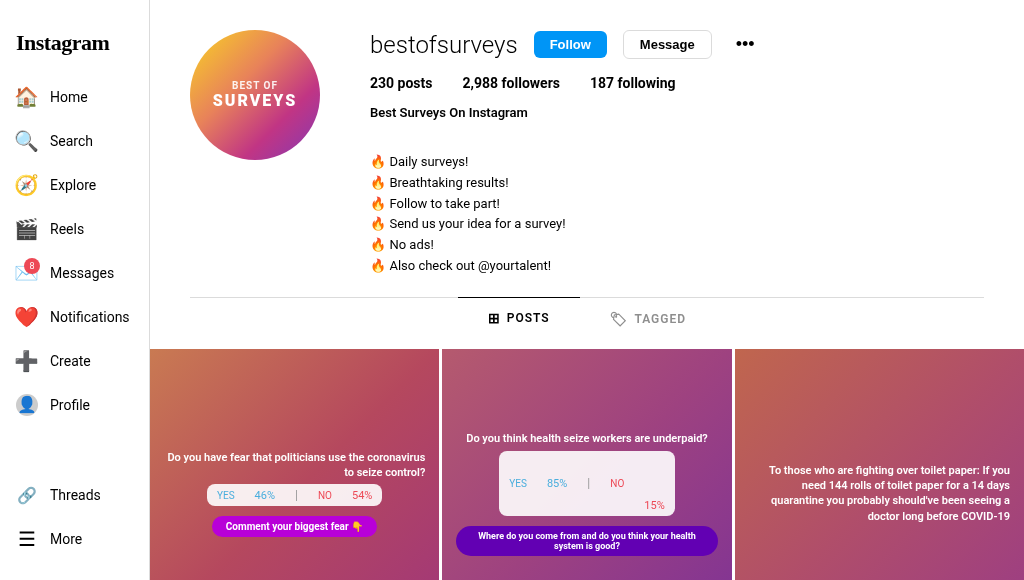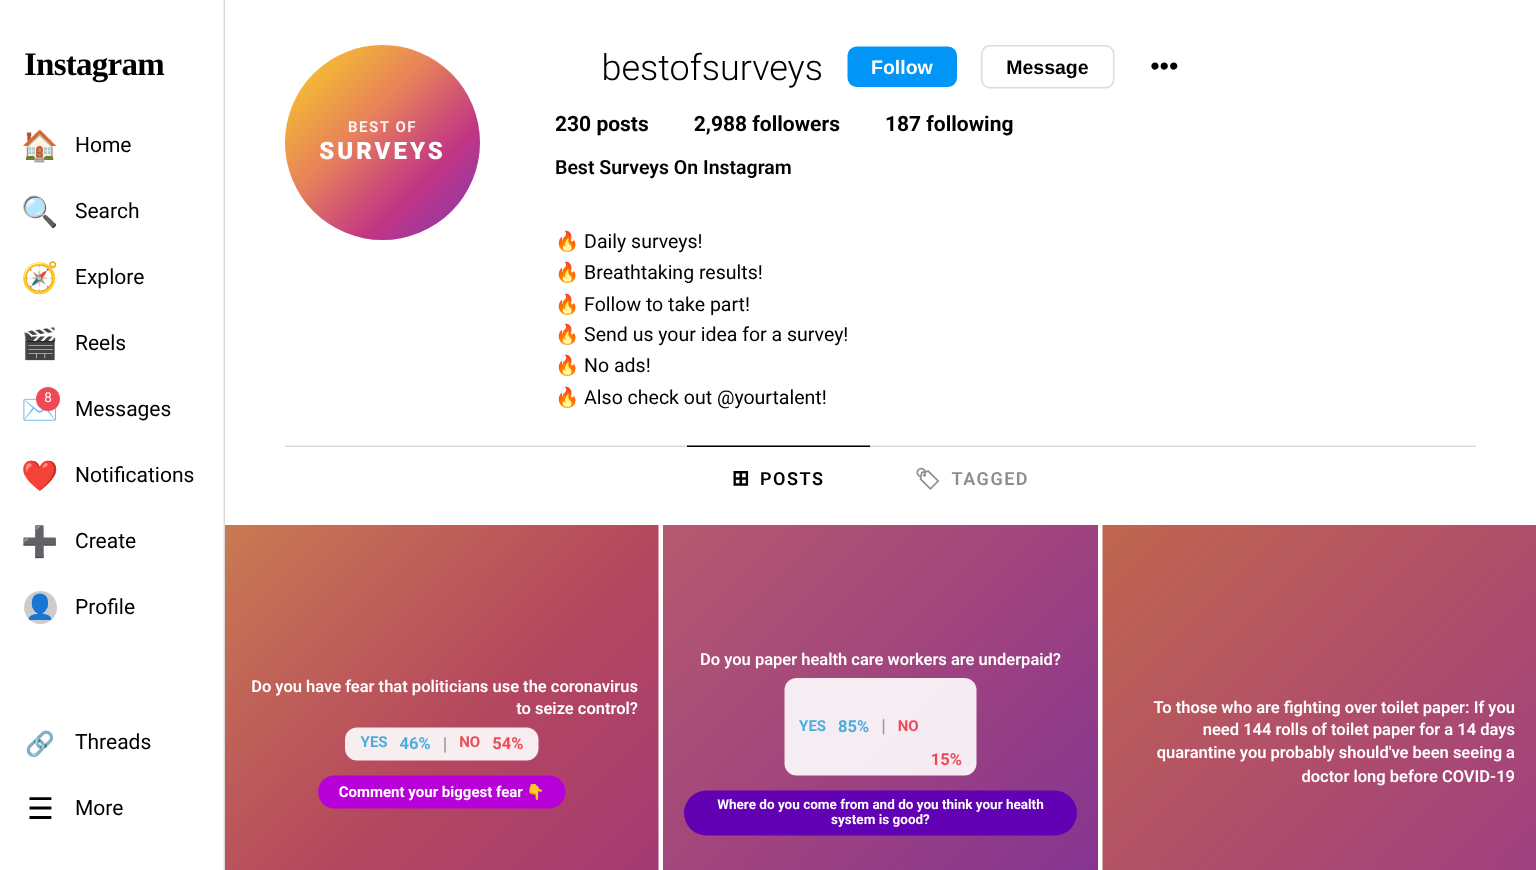--- a/index.html
+++ b/index.html
@@ -119,21 +119,20 @@
     .profile-top {
       display: flex;
       align-items: center;
       gap: 16px;
       margin-bottom: 16px;
     }
     .profile-username {
       font-size: 24px;
       font-weight: 300;
       color: #000;
-      margin-left: 31px;
     }
     .btn-follow {
       background: #0095f6;
       color: #fff;
       border: none;
       border-radius: 6px;
       padding: 6px 16px;
       font-size: 13px;
       font-weight: 600;
       cursor: pointer;
@@ -242,23 +241,23 @@
       text-align: right;
     }
     .poll-box {
       background: rgba(255,255,255,0.9);
       border-radius: 8px;
       padding: 4px 10px;
       margin: 4px auto;
       display: inline-flex;
       align-items: center;
       justify-content: center;
-      gap: 8px;
+      gap: 20px;
       font-size: 10px;
-      font-weight: 700;
+      font-weight: 400;
     }
     .poll-yes {
       color: #4aaedd;
     }
     .poll-no {
       color: #ed4956;
     }
     .poll-divider {
       color: #999;
       font-size: 12px;
@@ -392,21 +391,21 @@
           <span class="poll-divider">|</span>
           <span class="poll-no">NO</span>
           <span style="color:#ed4956;font-size:11px;">54%</span>
         </div>
         <div class="comment-btn">Comment your biggest fear 👇</div>
       </div>
     </div>
 
     <div class="post-item post-2">
       <div class="post-inner" style="flex-direction:column;">
-        <div class="post-text">Do you paper health care workers are underpaid?</div>
+        <div class="post-text">Do you think health seize workers are underpaid?</div>
         <div class="poll-box">
           <span class="poll-yes">YES</span>
           <span style="color:#4aaedd;font-size:11px;">85%</span>
           <span class="poll-divider">|</span>
           <span class="poll-no">NO</span>
           <span style="color:#ed4956;font-size:11px;margin-top:44px;">15%</span>
         </div>
         <div class="comment-btn" style="background:#6200b3;font-size:9px;padding:5px 10px;">Where do you come from and do you think your health system is good?</div>
       </div>
     </div>

